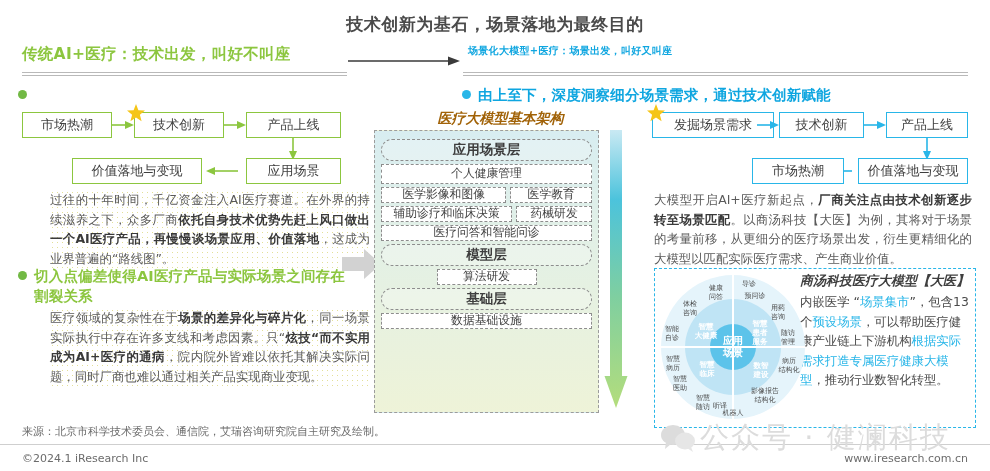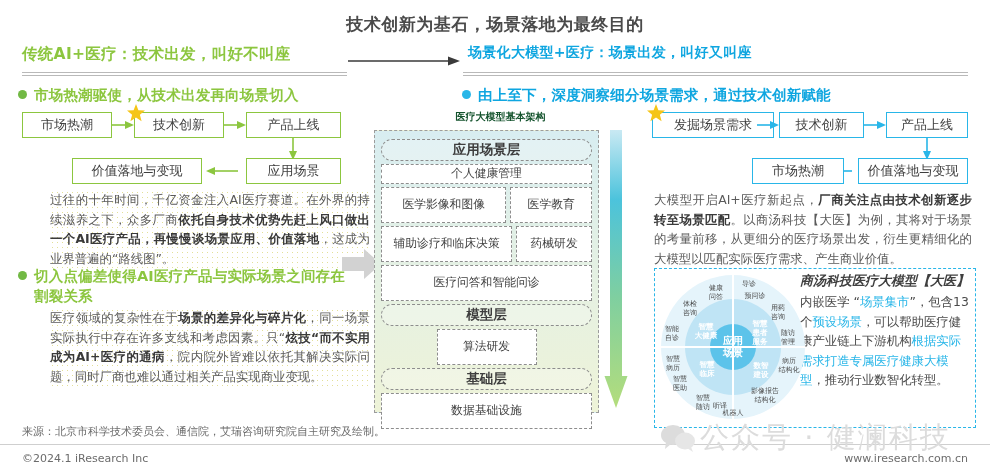--- a/index.html
+++ b/index.html
@@ -20,21 +20,21 @@
   }
 
   .banner-row { position: absolute; top: 44px; left: 0; width: 962px; height: 30px; }
   .banner-left {
     position: absolute; left: 22px; top: 0;
     font-size: 15.5px; font-weight: bold; color: #8cc63f;
     letter-spacing: .3px;
   }
   .banner-right {
     position: absolute; left: 468px; top: 0;
-    font-size: 14px; font-weight: bold; color: #0fa6e0;
+    font-size: 10px; font-weight: bold; color: #0fa6e0;
     letter-spacing: .3px;
   }
   .banner-arrow {
     position: absolute; left: 348px; top: 12px; width: 112px; height: 10px;
   }
   .banner-arrow svg { display:block; }
 
   .rule-left {
     position: absolute; top: 72px; left: 22px; width: 325px; height: 4px;
     border-top: 1.3px solid #b9b9b9; border-bottom: 1.3px solid #b9b9b9;
@@ -78,40 +78,40 @@
     position: absolute;
     font-size: 12.4px; line-height: 19.5px; color: #5a5a5a;
     text-align: justify;
   }
   .para b { color: #3a3a3a; }
   .para.dotted { background-image: radial-gradient(#e3e098 .7px, transparent .8px); background-size: 5px 5px; margin-left: 28px; }
 
   
   .arch-title {
     position: absolute; left: 388px; top: 110px; width: 225px;
-    text-align: center; font-size: 10px; font-weight: bold; 
-    color: #14532d;
+    text-align: center; font-size: 14px; font-weight: bold; font-style: italic;
+    color: #a16207;
   }
   .arch-wrap {
     position: absolute; left: 374px; top: 130px; width: 225px; height: 283px;
     border: 1.3px dashed #9c9c9c;
     background: linear-gradient(180deg, #d8edf1 0%, #e2f0e6 38%, #eef3d8 100%);
     padding: 5px 6px;
   }
   .arch-layer-head {
     height: 22px; margin: 3px 0 3px 0;
     border: 1.2px dashed #8d8d8d; border-radius: 20px;
     display: flex; align-items: center; justify-content: center;
     font-size: 13.5px; font-weight: bold; color: #3e3e3e;
     background: rgba(255,255,255,.28);
   }
   .arch-cell {
     border: 1.1px dashed #8d8d8d; background: #ffffff;
     display: flex; align-items: center; justify-content: center;
-    font-size: 11.8px; color: #3f3f3f; height: 36px;
+    font-size: 11.8px; color: #3f3f3f; height: 16px;
     white-space: nowrap;
   }
   .arch-row { display: flex; gap: 4px; margin-bottom: 3px; align-items: center; }
   .arch-row .arch-cell { flex: 1; }
   .arch-row.r1 .arch-cell { height: 20px; }
   .arch-full { margin-bottom: 3px; }
   .arch-narrow { width: 100px; margin: 0 auto 3px auto; }
 
   .grad-arrow { position: absolute; left: 604px; top: 130px; width: 24px; height: 280px; }
   .grad-arrow svg { display: block; }
@@ -170,21 +170,20 @@
       <polygon points="100,0.5 112,5 100,9.5" fill="#3a3a3a"></polygon>
     </svg>
   </div>
   <div class="banner-right">场景化大模型+医疗：场景出发，叫好又叫座</div>
 </div>
 <div class="rule-left"></div>
 <div class="rule-right"></div>
 
 <div class="bullet-head" id="bullet-left-1">
   <span class="dot green"></span>
-  <span class="bh-text green">市场热潮驱使，从技术出发再向场景切入</span>
 </div>
 
 <div class="flowbox g" style="left:22px; top:112px; width:90px; height:26px;">市场热潮</div>
 <div class="arrowline" style="left:112px; top:120px; width:22px; height:10px;">
   <svg width="22" height="10" viewBox="0 0 22 10">
       <line x1="0" y1="5" x2="13" y2="5" stroke="#8cc63f" stroke-width="1.6"></line>
       <polygon points="13,1 22,5 13,9" fill="#8cc63f"></polygon>
     </svg>
 </div>
 <div class="flowbox g" style="left:134px; top:112px; width:90px; height:26px;">技术创新</div>

